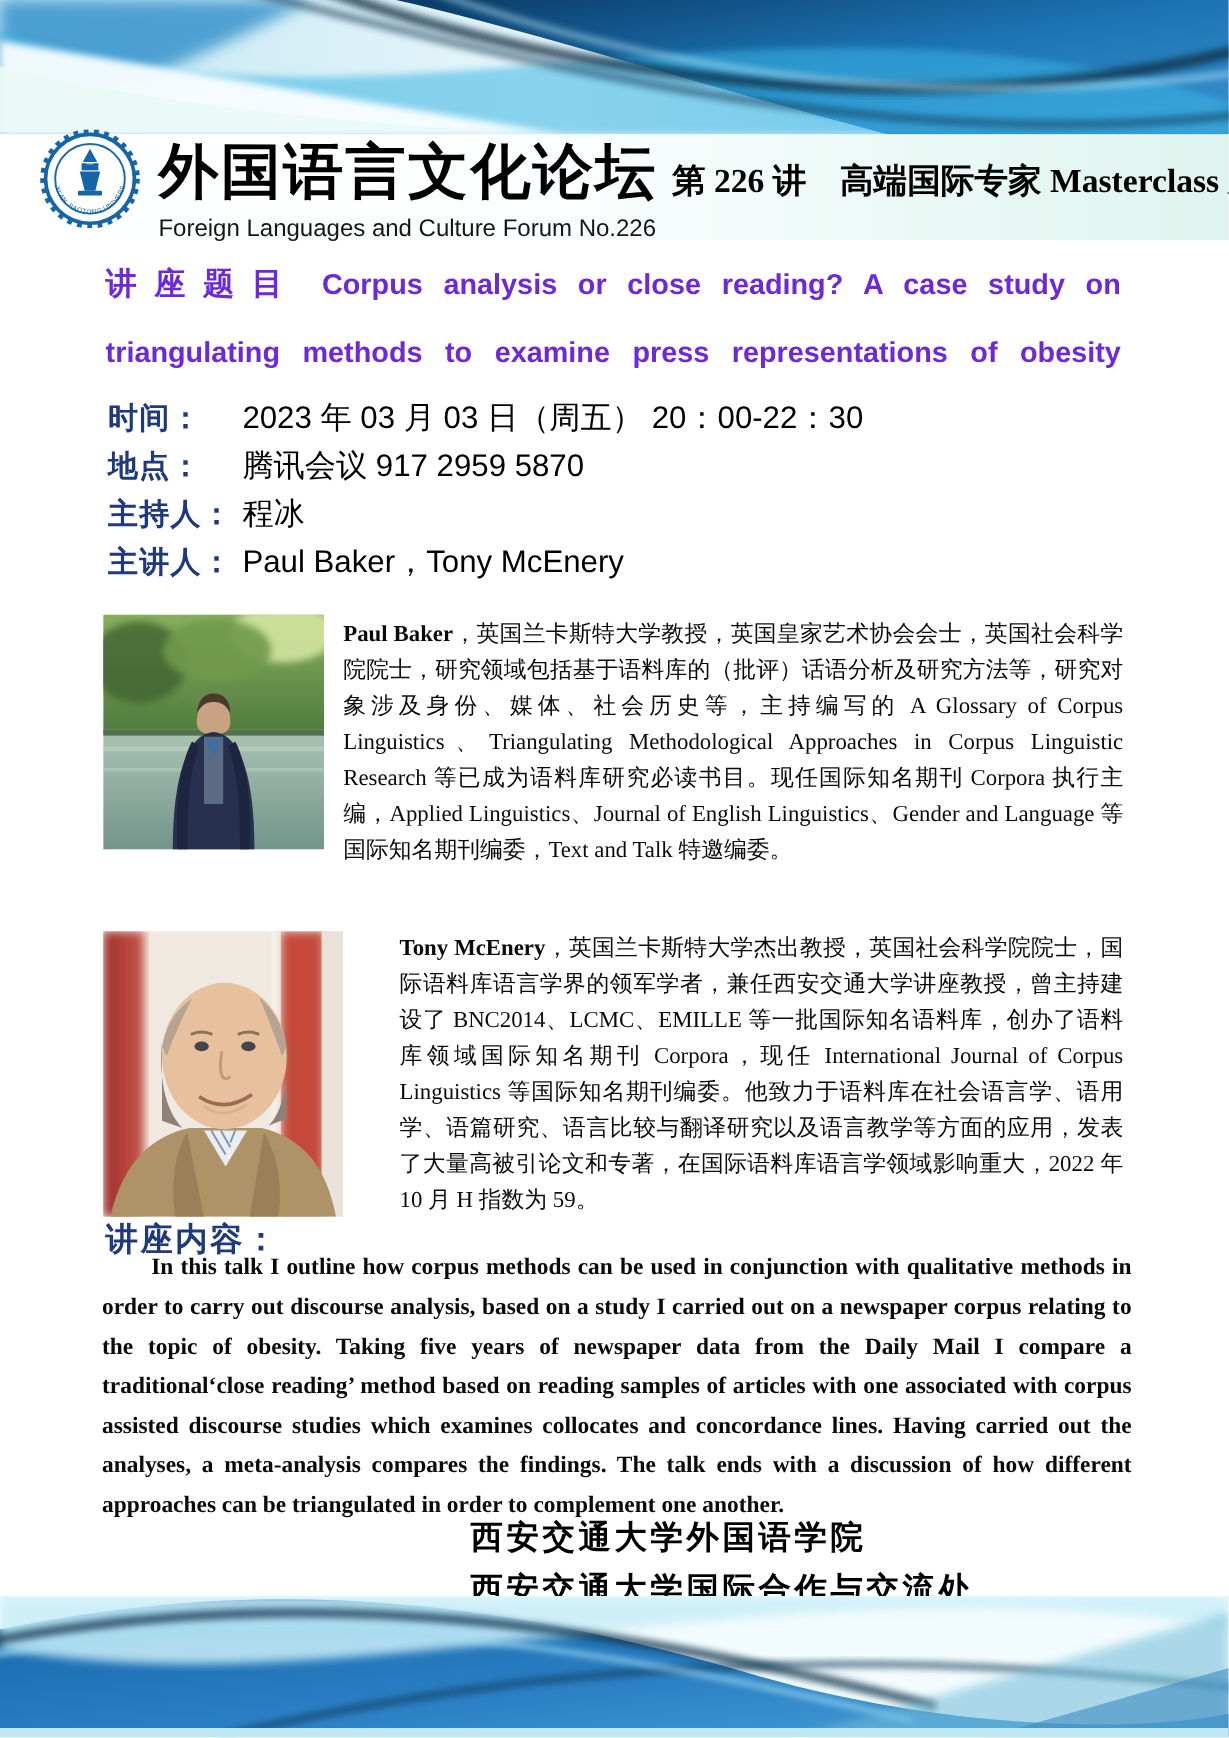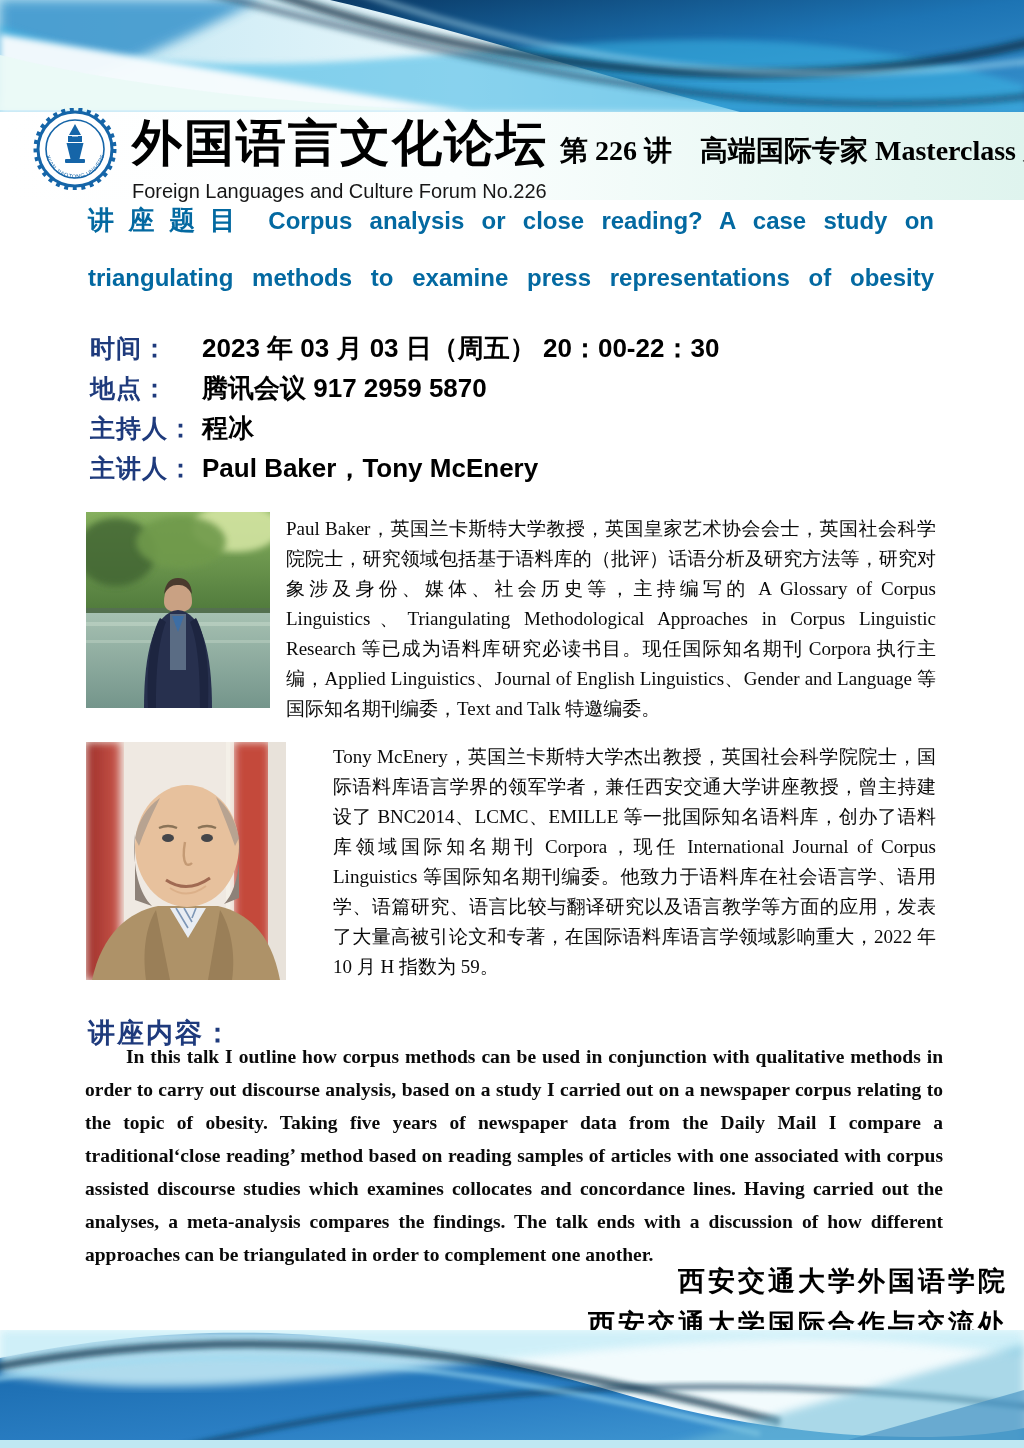--- a/index.html
+++ b/index.html
@@ -16,51 +16,51 @@
   
   .header{position:absolute;top:108px;left:32px;width:940px;display:flex;align-items:flex-start;gap:14px;}
   .logo{width:86px;height:82px;flex:0 0 auto;}
   .header-text{padding-top:2px;}
   .line1{font-weight:bold;color:#000;white-space:nowrap;}
   .title-zh{font-size:50px;letter-spacing:2px;font-family:Liberation Sans, sans-serif;}
   .title-session{font-size:28px;margin-left:12px;font-family:"Liberation Serif","DejaVu Serif",serif;}
   .subtitle{font-family:"Liberation Sans","DejaVu Sans",sans-serif;font-size:20px;color:#161616;margin-top:3px;}
 
   
-  .lecture-title{position:absolute;top:192px;left:88px;width:846px;
+  .lecture-title{position:absolute;top:208px;left:88px;width:846px;
                  font-family:"Liberation Sans","DejaVu Sans",sans-serif;font-weight:bold;
-                 font-size:24px;line-height:57px;color:#0369a1;
+                 font-size:24px;line-height:57px;color:#6d28d9;
                  text-align:justify;text-align-last:justify;}
   .lecture-title .zh-label{letter-spacing:4px;margin-right:18px;font-size:26px;}
 
   
   .info{position:absolute;top:328px;left:90px;width:860px;}
   .info-row{display:flex;align-items:center;height:40px;}
   .info-label{flex:0 0 112px;font-weight:bold;color:#1e3a7c;font-size:25px;
               font-family:"Liberation Serif","DejaVu Serif",serif;letter-spacing:1px;}
-  .info-value{font-family:"Liberation Sans","DejaVu Sans",sans-serif;font-size:26px;color:#000;font-weight:bold;}
+  .info-value{font-family:"Liberation Sans","DejaVu Sans",sans-serif;font-size:26px;color:#000;}
 
   
   .speaker{position:absolute;left:86px;width:850px;display:flex;gap:16px;}
   .speaker-1{top:512px;}
-  .speaker-2{top:742px;gap:47px;}
+  .speaker-2{top:776px;gap:47px;}
   .photo{flex:0 0 auto;display:block;}
   .bio{font-size:19px;line-height:30px;text-align:justify;color:#0a0a0a;}
   .speaker-1 .bio{padding-top:2px;}
-  .seg-b{font-weight:normal;}
+  .seg-b{font-weight:bold;}
   .seg-i{}
 
   
   .abstract-label{position:absolute;top:996px;left:88px;font-weight:bold;font-size:27px;
                   color:#1e3a7c;letter-spacing:2px;margin-top:19px;}
   .abstract{position:absolute;top:1040px;left:85px;width:858px;font-size:19.5px;line-height:33px;
             text-align:justify;text-indent:2.1em;color:#0a0a0a;font-weight:bold;}
 
   
-  .footer{position:absolute;top:1260px;left:392px;width:616px;text-align:right;
+  .footer{position:absolute;top:1260px;left:392px;width:616px;text-align:left;
           font-weight:bold;font-size:27px;color:#000;line-height:43px;letter-spacing:3px;}
 </style>
 </head>
 <body>
 
 <div class="page">
 
   <svg class="top-wave" viewBox="0 0 1024 112" preserveAspectRatio="none">
     <defs>
       <linearGradient id="tw-bg" x1="0" y1="0" x2="1" y2="0">

